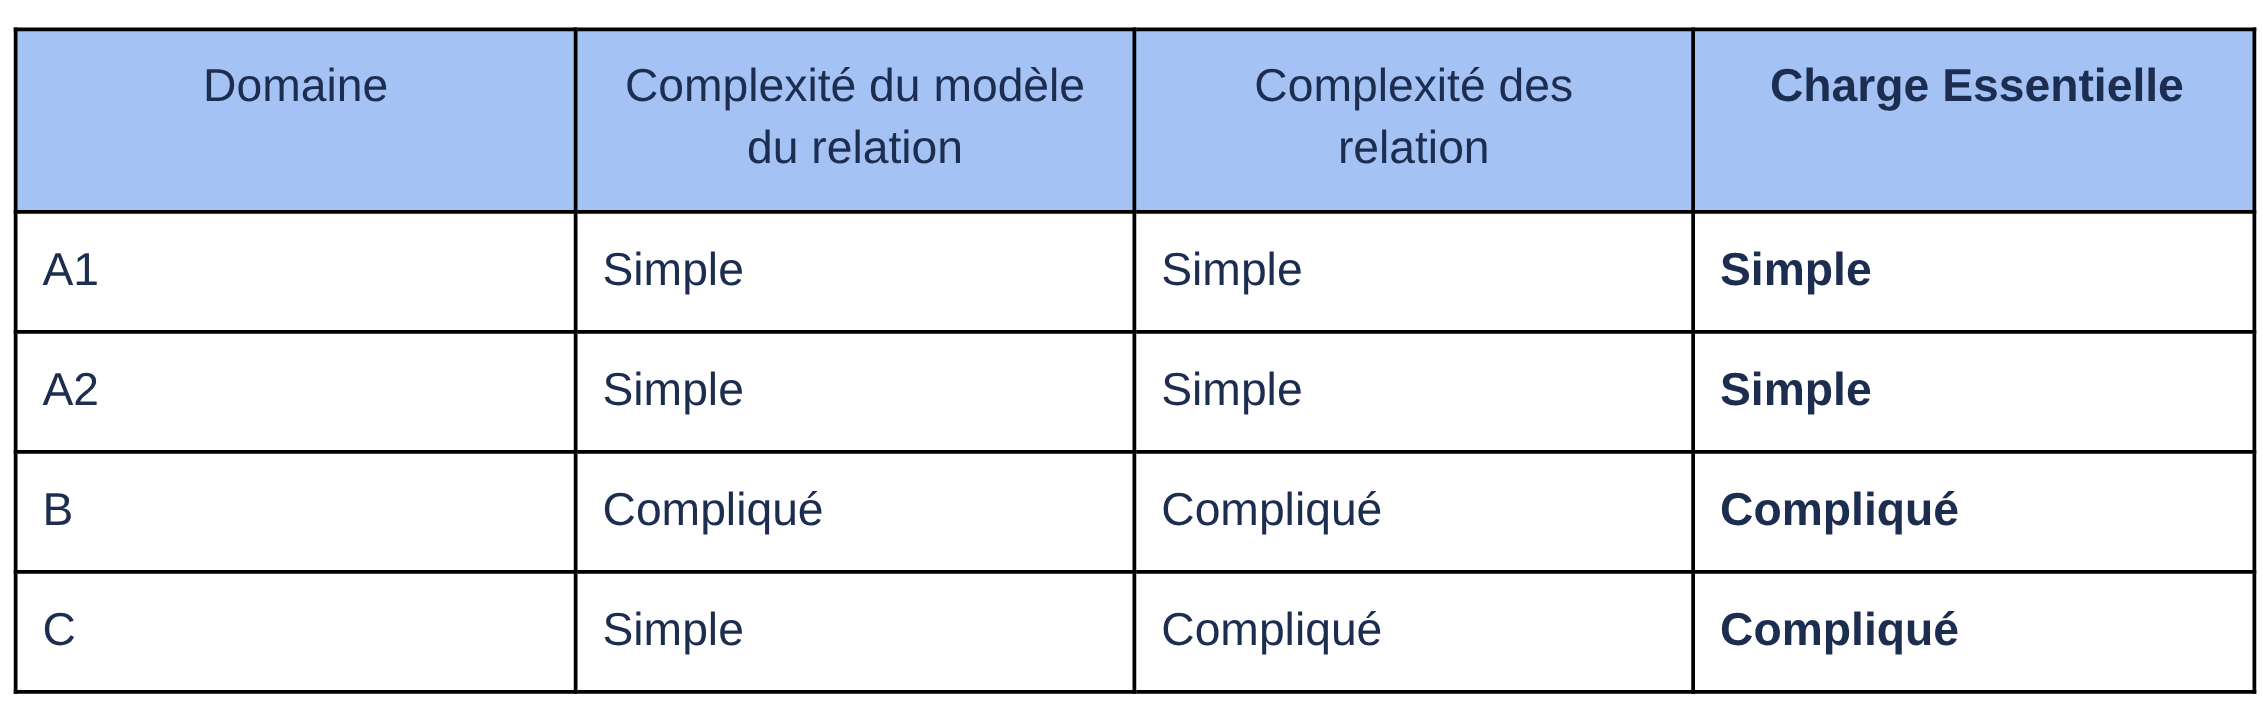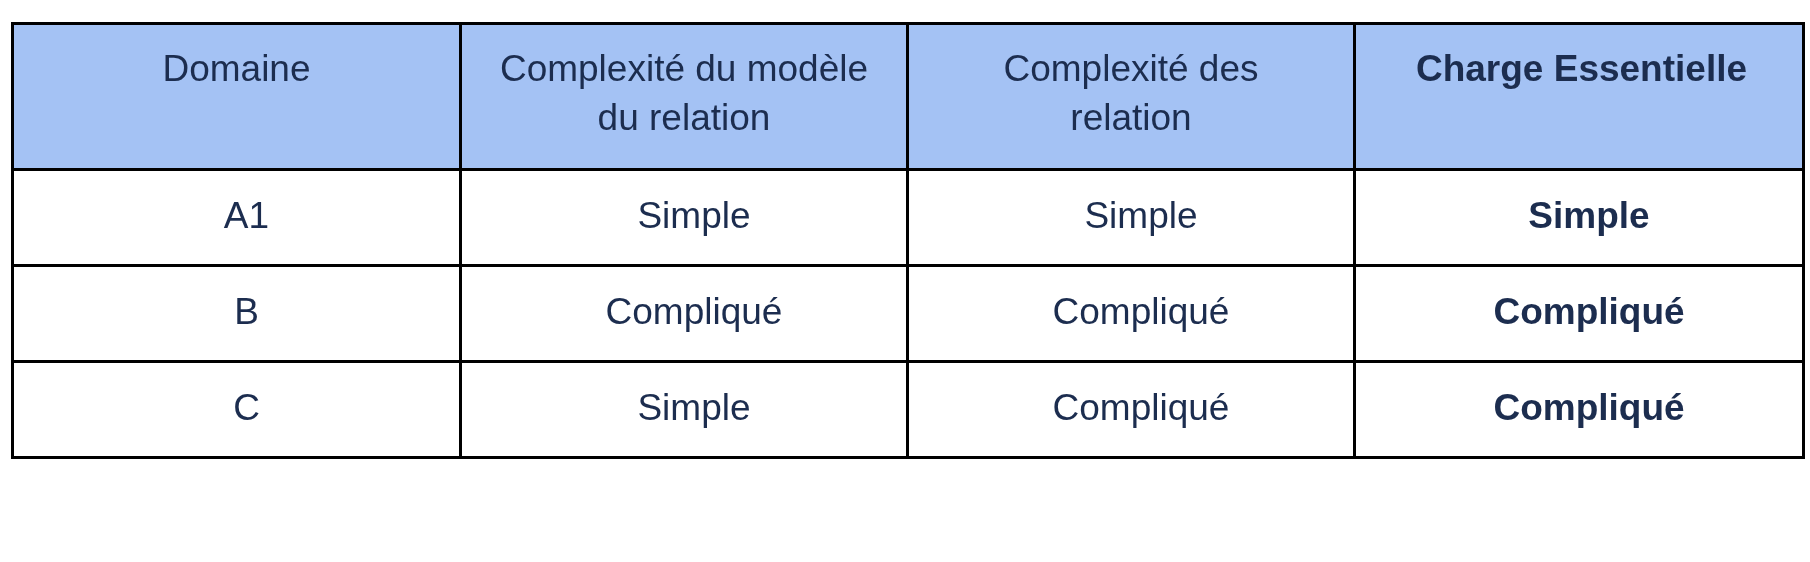--- a/index.html
+++ b/index.html
@@ -42,21 +42,21 @@
       vertical-align: top;
       padding: 19px 30px 0 30px;
     }
     table.grid thead th.bold {
       font-weight: bold;
       padding-left: 35px;
     }
     table.grid tbody td {
       height: 96px;
       padding: 0 0 4px 20px;
-      text-align: center;
+      text-align: left;
       background: #ffffff;
     }
     table.grid tbody td.bold {
       font-weight: bold;
     }
   </style>
 </head>
 <body>
 
 <table class="grid">
@@ -75,20 +75,26 @@
     </tr>
   </thead>
   <tbody>
     <tr>
       <td>A1</td>
       <td>Simple</td>
       <td>Simple</td>
       <td class="bold">Simple</td>
     </tr>
     <tr>
+      <td>A2</td>
+      <td>Simple</td>
+      <td>Simple</td>
+      <td class="bold">Simple</td>
+    </tr>
+    <tr>
       <td>B</td>
       <td>Compliqué</td>
       <td>Compliqué</td>
       <td class="bold">Compliqué</td>
     </tr>
     <tr>
       <td>C</td>
       <td>Simple</td>
       <td>Compliqué</td>
       <td class="bold">Compliqué</td>

